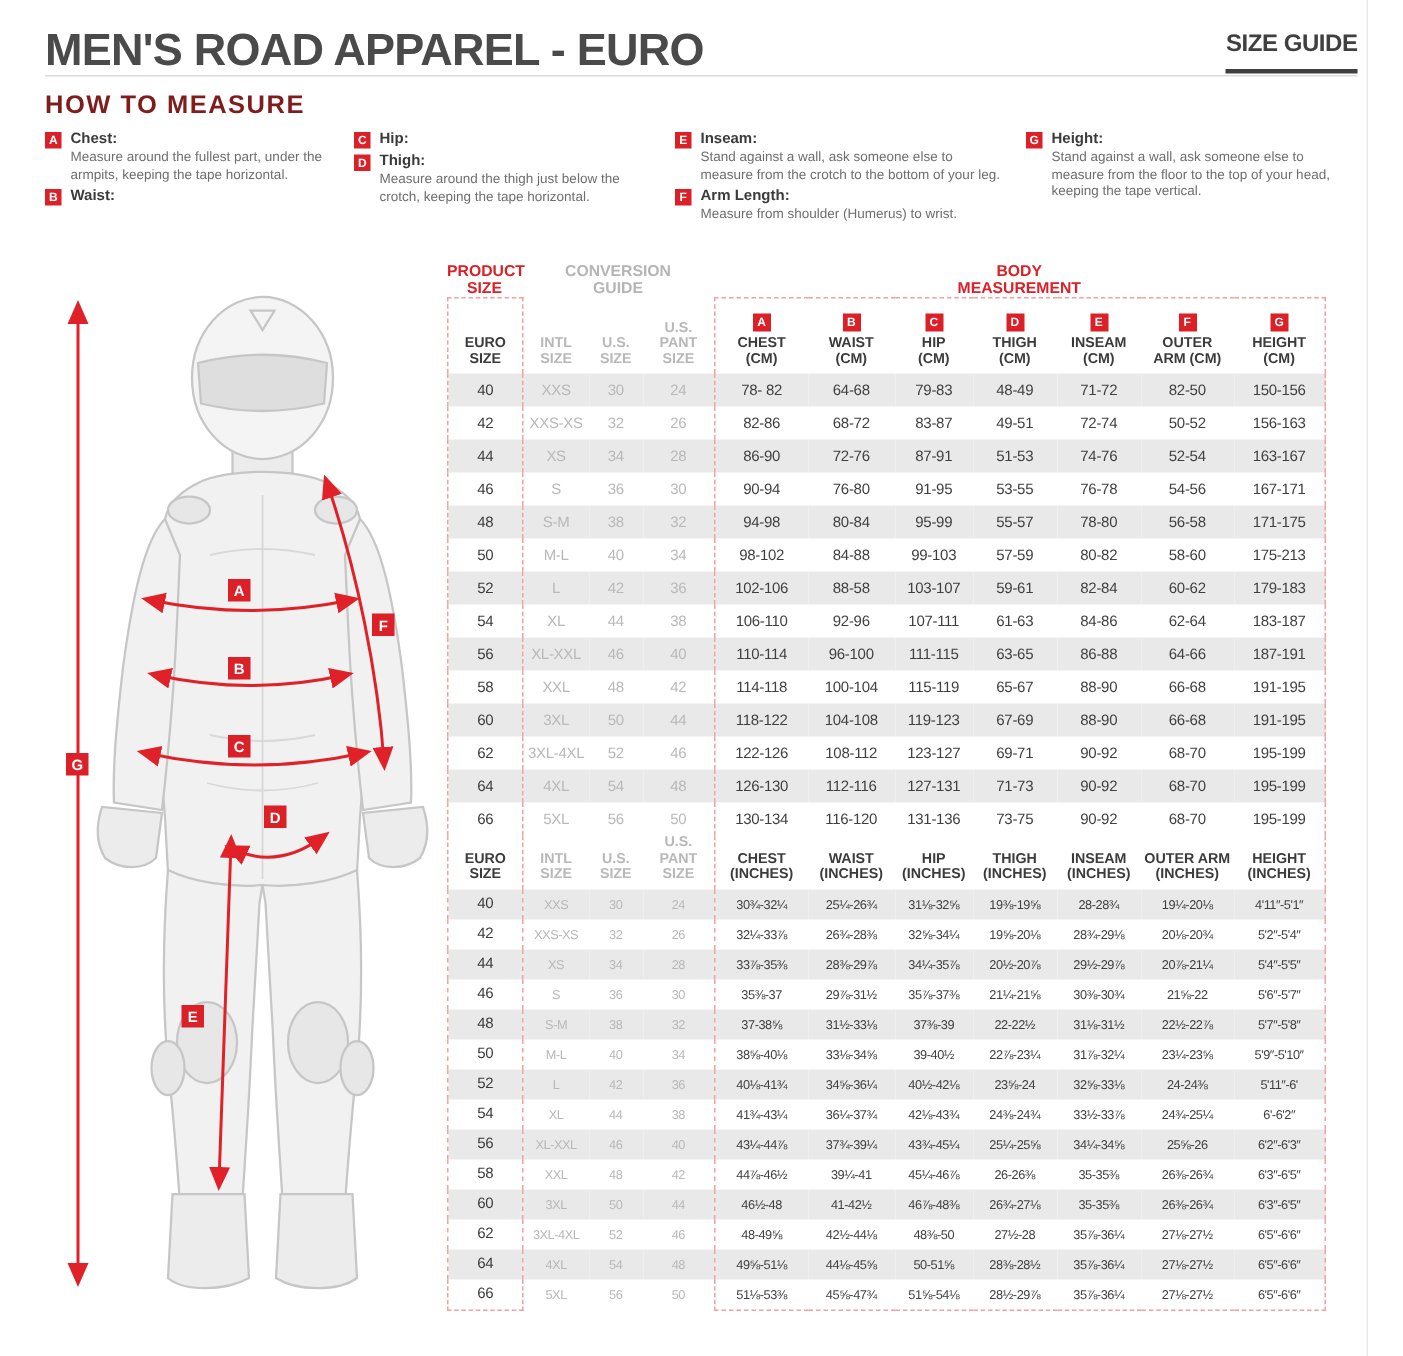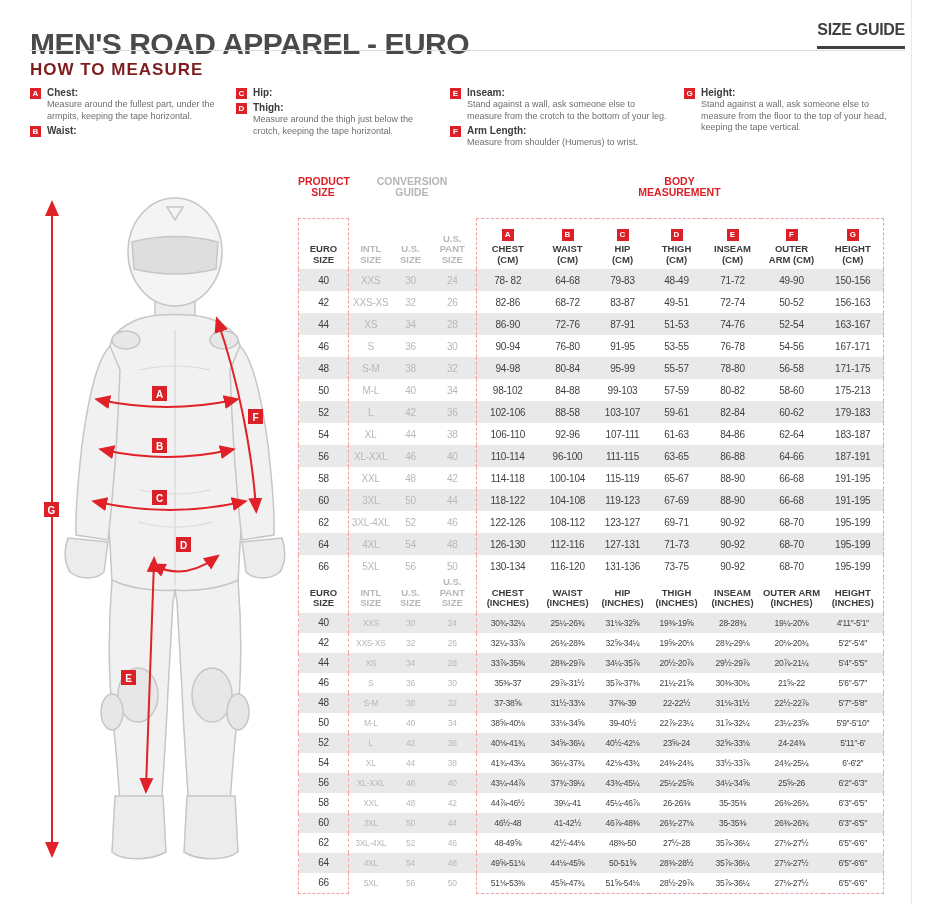--- a/index.html
+++ b/index.html
@@ -3,40 +3,40 @@
 <meta charset="utf-8">
 <style>
   html,body{margin:0;padding:0;}
   body{
     width:935px;height:904px;position:relative;background:#ffffff;overflow:hidden;
     font-family:"Liberation Sans", sans-serif;color:#3b3b3b;
   }
   .page-edge{position:absolute;left:911px;top:0;width:1px;height:904px;background:#e9e9e9;}
 
   
-  .title{position:absolute;left:30px;top:27px;font-size:30px;font-weight:bold;color:#4a4a4a;letter-spacing:-0.5px;}
+  .title{position:absolute;left:30px;top:17px;font-size:30px;font-weight:bold;color:#4a4a4a;letter-spacing:-0.5px;}
   .size-guide{position:absolute;right:30px;top:21px;font-size:16px;font-weight:bold;color:#3f3f3f;
     padding-bottom:7px;border-bottom:3px solid #3f3f3f;letter-spacing:-0.3px;}
   .rule{position:absolute;left:30px;right:30px;top:50px;height:1px;background:#dcdcdc;}
 
   
   .htm-heading{position:absolute;left:30px;top:60px;font-size:17px;font-weight:bold;color:#7f1d1d;letter-spacing:1px;}
   .legend{position:absolute;left:30px;top:87px;right:24px;display:grid;grid-template-columns:206px 214px 234px 1fr;}
   .legend-item{display:flex;margin-bottom:3px;padding-right:14px;}
   .legend-badge{flex:none;width:11px;height:11px;background:#dc2027;color:#fff;font-size:8px;font-weight:bold;
     text-align:center;line-height:11px;margin:1px 6px 0 0;}
   .legend-label{font-size:10px;font-weight:bold;color:#3b3b3b;line-height:12px;}
   .legend-desc{font-size:9px;color:#6e6e6e;line-height:11.5px;}
 
   
   .figure-wrap{position:absolute;left:20px;top:190px;}
 
   
   .table-wrap{position:absolute;left:298px;top:176px;width:585px;}
-  .grp{display:flex;font-size:10.5px;line-height:11px;font-weight:bold;text-align:center;margin-bottom:20px;white-space:pre-line;justify-content:flex-end;}
+  .grp{display:flex;font-size:10.5px;line-height:11px;font-weight:bold;text-align:center;margin-bottom:0;white-space:pre-line;justify-content:flex-end;}
   .g-prod{width:50px;color:#dc2027;}
   .g-conv{width:128px;color:#b5b5b6;}
   .g-body{width:407px;color:#dc2027;}
 
   table.size-table{border-collapse:collapse;table-layout:fixed;width:585px;}
   table.size-table td, table.size-table th{padding:0;text-align:center;vertical-align:middle;font-weight:normal;}
   tr.alt td{background:#e9e9e9;}
   .b-l{border-left:1px dashed #f2a0a0;}
   .b-r{border-right:1px dashed #f2a0a0;}
   .b-t{border-top:1px dashed #f2a0a0;}
@@ -284,21 +284,21 @@
         <tr class="cmr alt">
           <td class="v-euro b-l b-r">40</td>
           <td class="v-conv">XXS</td>
           <td class="v-conv">30</td>
           <td class="v-conv">24</td>
           <td class="v-meas b-l">78- 82</td>
           <td class="v-meas">64-68</td>
           <td class="v-meas">79-83</td>
           <td class="v-meas">48-49</td>
           <td class="v-meas">71-72</td>
-          <td class="v-meas">49-90</td>
+          <td class="v-meas">82-50</td>
           <td class="v-meas b-r">150-156</td>
         </tr>
         <tr class="cmr">
           <td class="v-euro b-l b-r">42</td>
           <td class="v-conv">XXS-XS</td>
           <td class="v-conv">32</td>
           <td class="v-conv">26</td>
           <td class="v-meas b-l">82-86</td>
           <td class="v-meas">68-72</td>
           <td class="v-meas">83-87</td>

